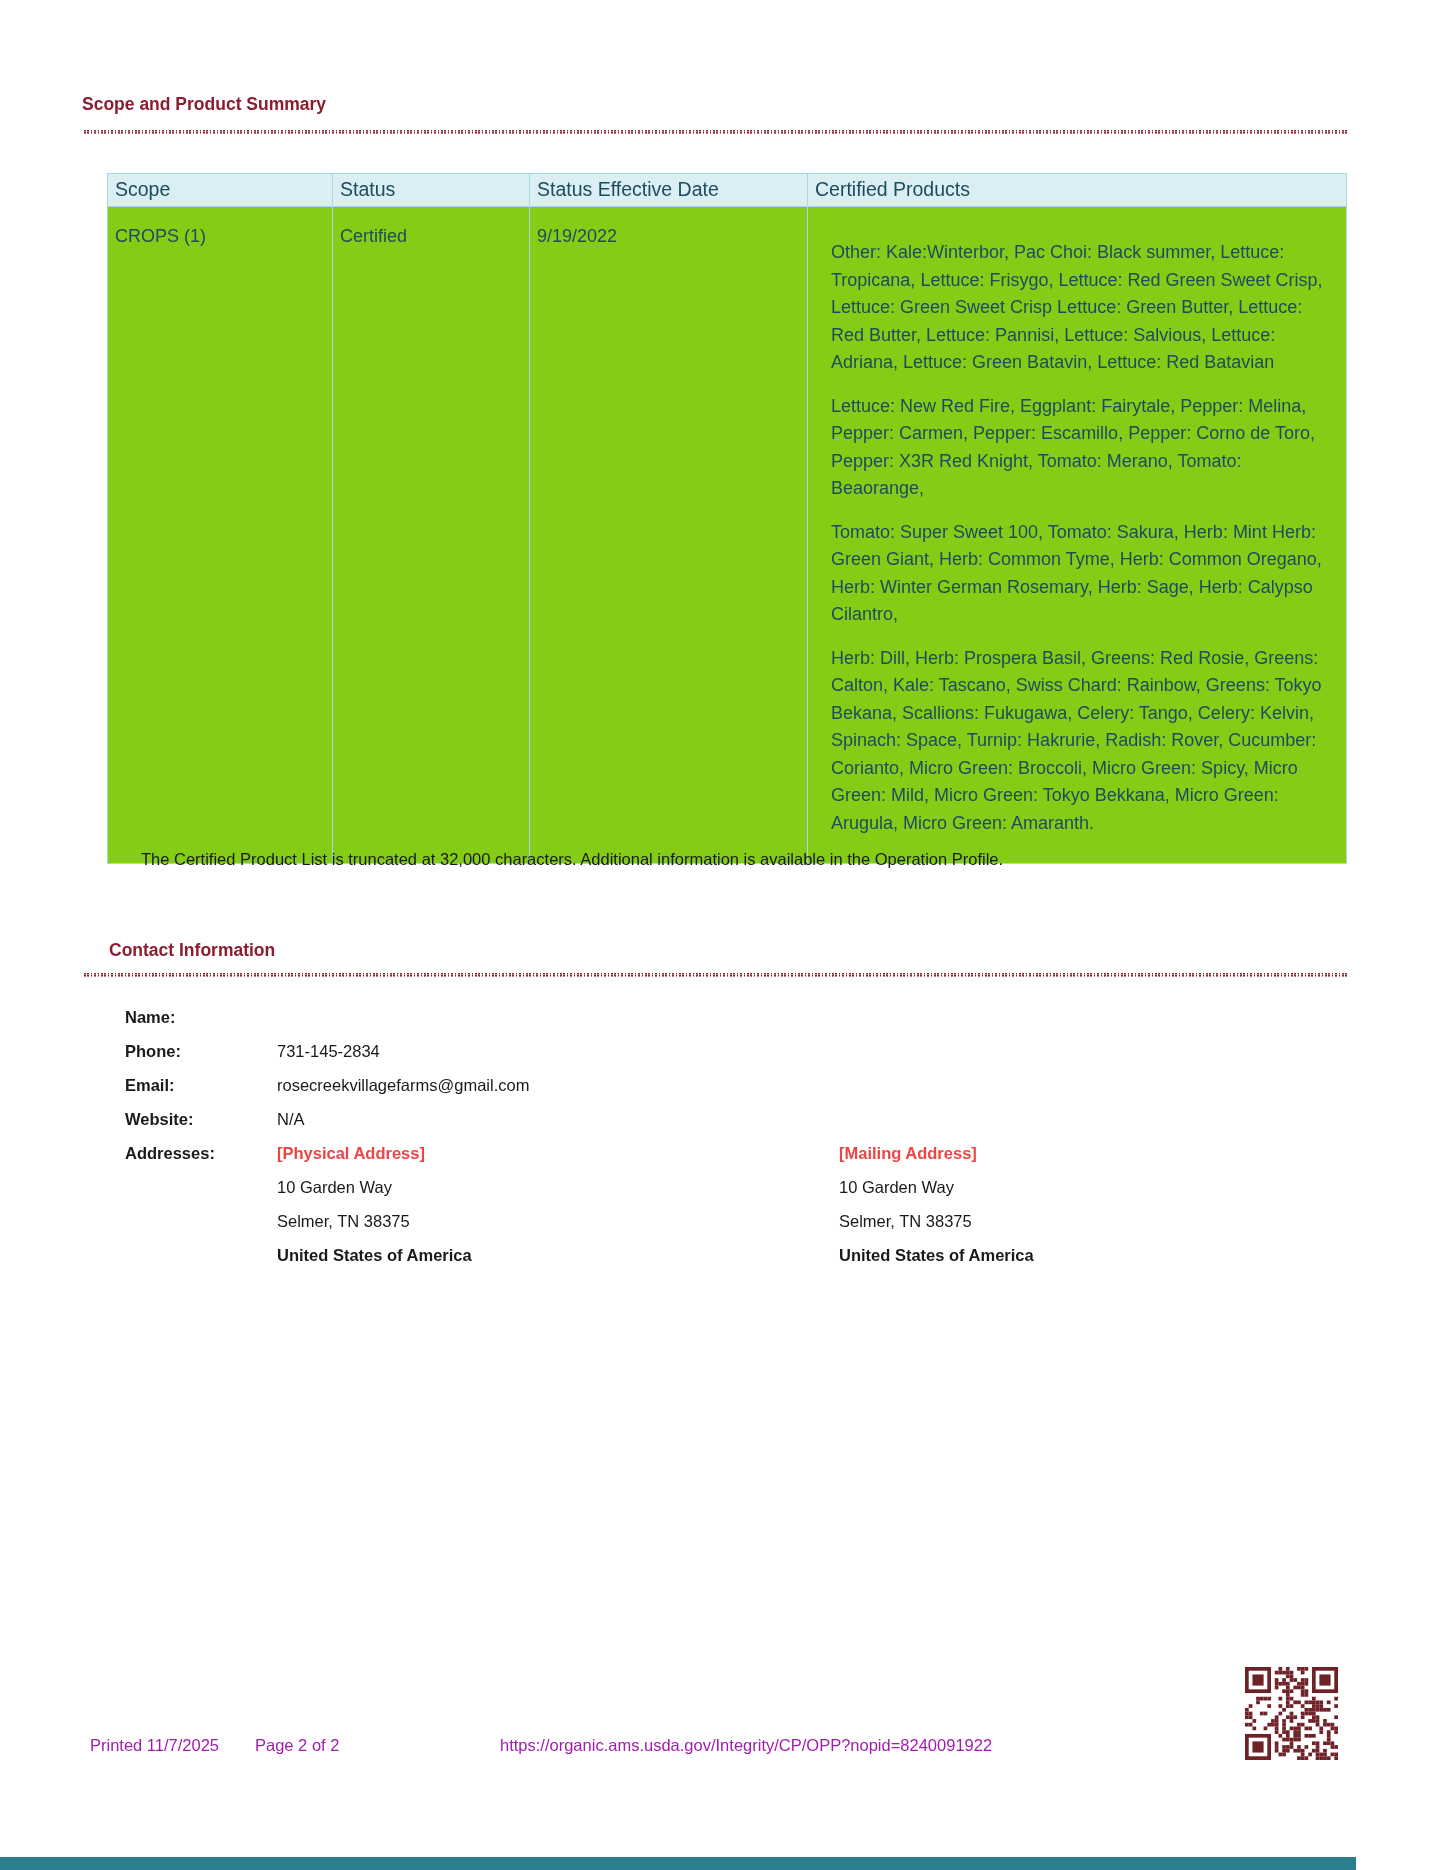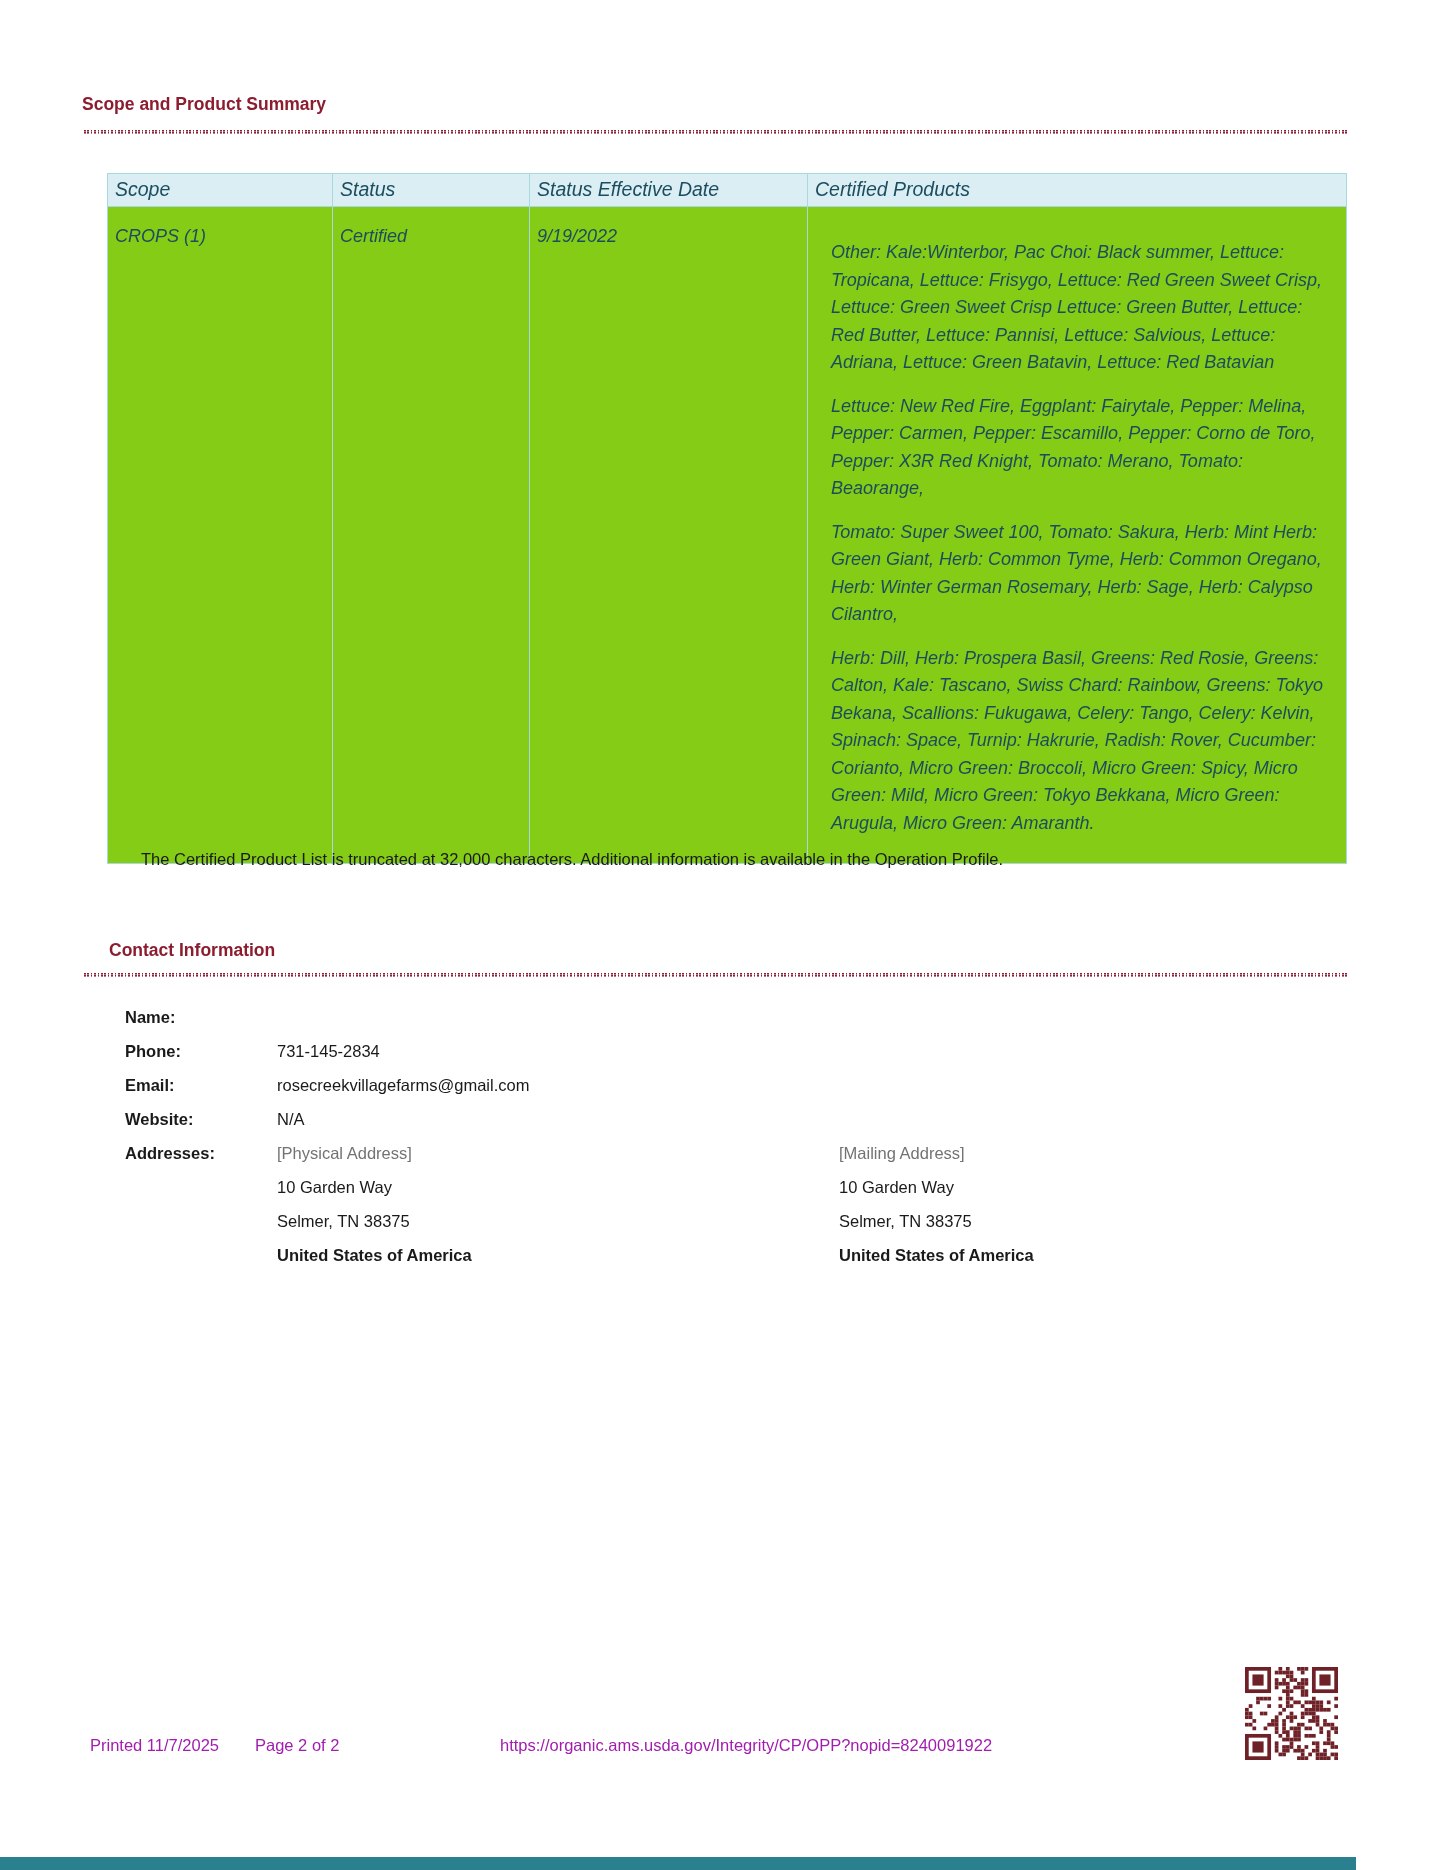--- a/index.html
+++ b/index.html
@@ -33,21 +33,20 @@
   }
   table.summary col.c1{width:225px;}
   table.summary col.c2{width:197px;}
   table.summary col.c3{width:278px;}
   table.summary col.c4{width:539px;}
   table.summary th, table.summary td{
     border:1px solid #a9d7e2;
     font-weight:normal;
     text-align:left;
     vertical-align:top;
-    font-style:italic;
   }
   table.summary th{
     background:#daeef4;
     font-size:19.5px;
     padding:4px 7px 5px 7px;
   }
   table.summary td{
     font-size:18px;
     line-height:27.5px;
     padding:16px 6px 10px 7px;
@@ -61,21 +60,21 @@
   }
   
   .contact-grid{
     position:absolute;left:125px;top:1000px;
     font-size:16.5px;color:#1a1a1a;
     line-height:34px;
   }
   .contact-row{display:grid;grid-template-columns:152px auto;}
   .contact-row.addresses{grid-template-columns:152px 562px auto;}
   .contact-label{font-weight:bold;}
-  .addr-heading{color:#737373;font-weight:normal;}
+  .addr-heading{color:#ef4444;font-weight:bold;}
   .addr-country{font-weight:bold;}
   
   .footer-text{position:absolute;top:1736px;font-size:16.5px;color:#a21caf;}
   #printed-date{left:90px;}
   #page-number{left:255px;}
   #footer-url{left:500px;color:#a21caf;text-decoration:none;}
   
   #qr{position:absolute;left:1245px;top:1667px;width:93px;height:93px;}
   .bottom-bar{
     position:absolute;left:0;top:1857px;width:1445px;height:13px;

